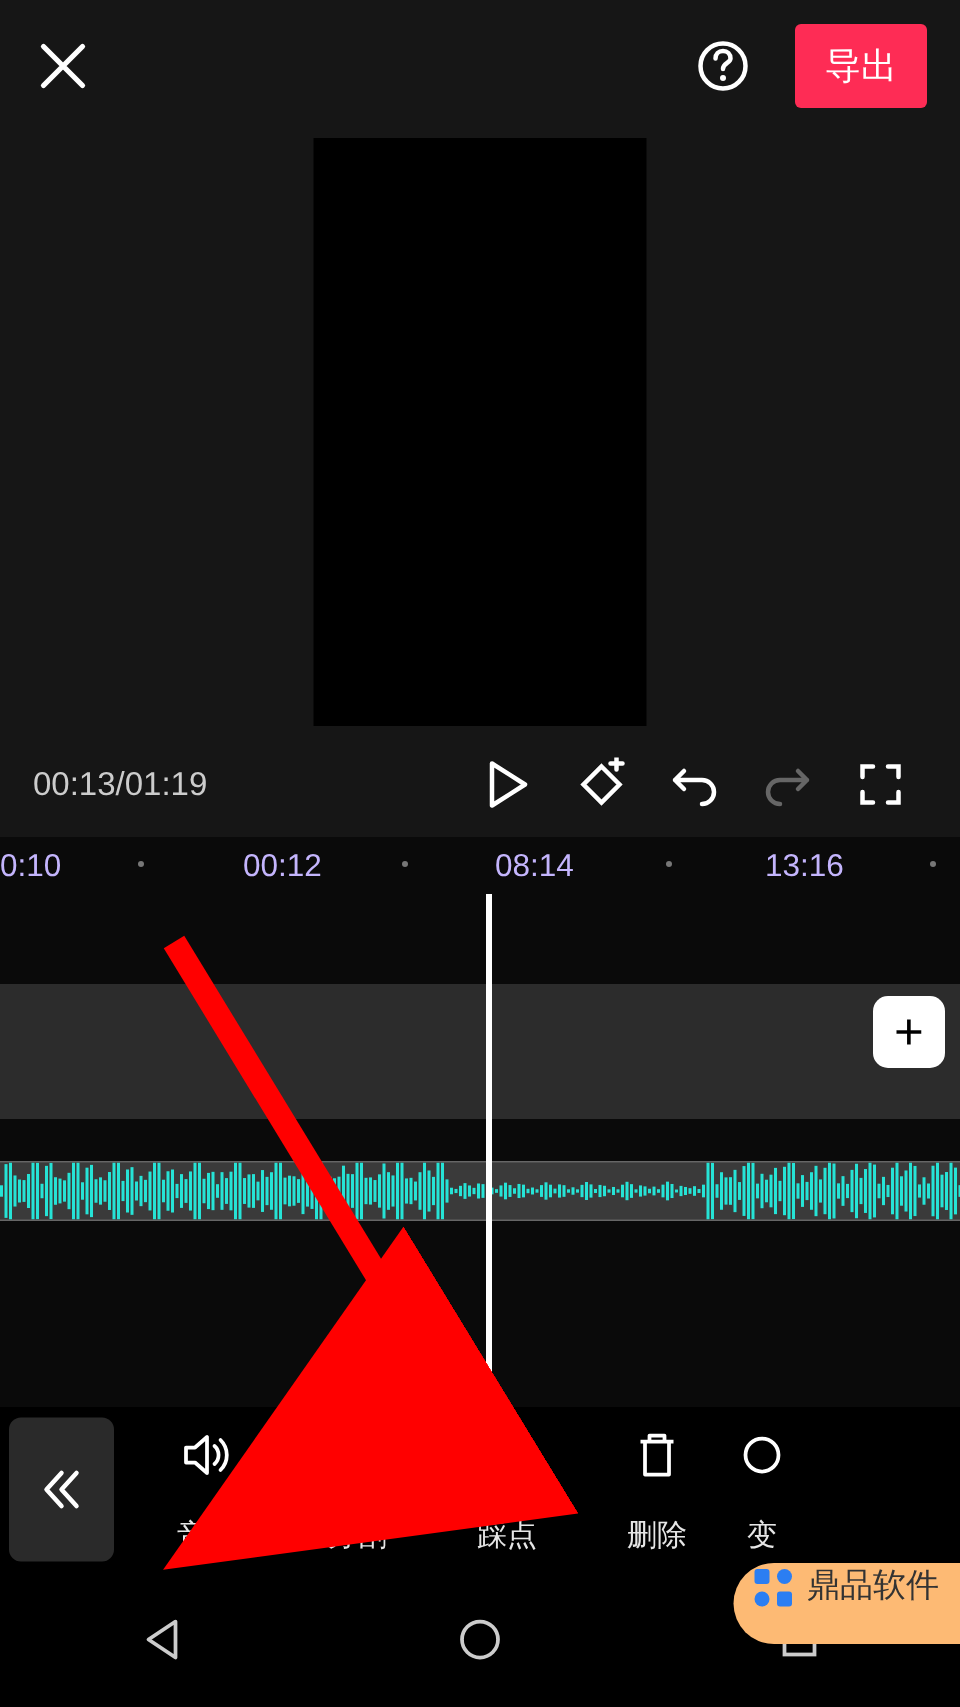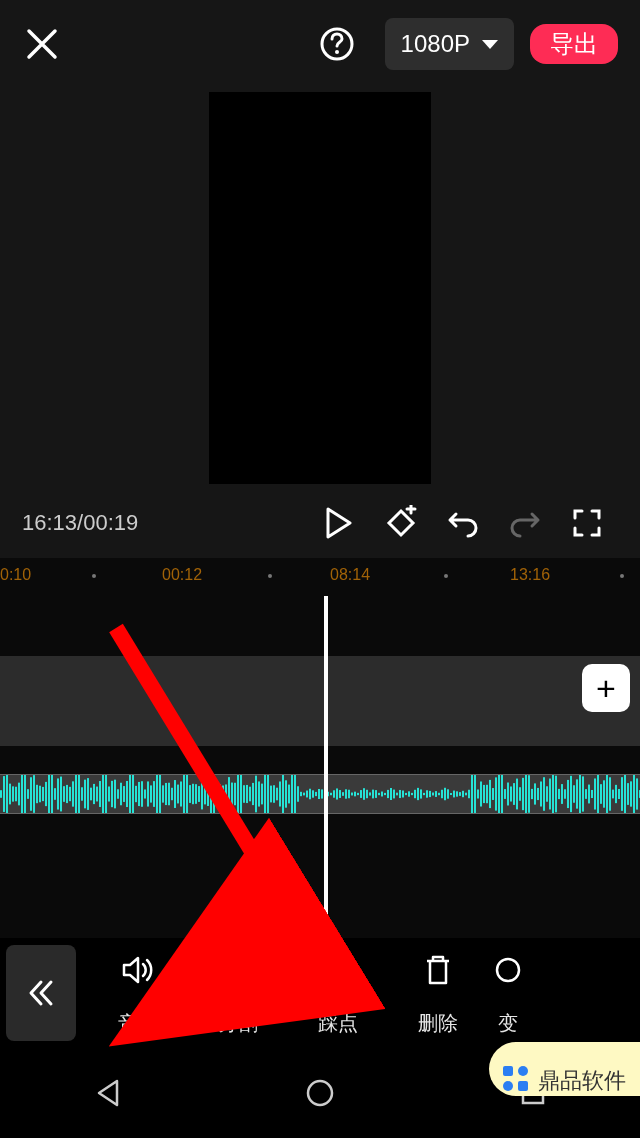--- a/index.html
+++ b/index.html
@@ -6,34 +6,34 @@
   html, body { width:640px; height:1138px; background:#000; color:#fff; overflow:hidden; position:relative; }
   .app { width:640px; height:1138px; background:#161616; position:relative; }
 
   
   .topbar { height:88px; display:flex; align-items:center; padding:0 22px; background:#161616; }
   .topbar .spacer { flex:1; }
   .close-x { width:40px; height:40px; display:flex; align-items:center; justify-content:center; }
   .help-ic { width:40px; height:40px; display:flex; align-items:center; justify-content:center; margin-right:28px; }
   .res-pill { background:#2e2e2e; height:52px; border-radius:8px; display:flex; align-items:center; padding:0 16px; margin-right:16px; font-size:24px; }
   .res-pill .cd { width:0; height:0; border-left:8px solid transparent; border-right:8px solid transparent; border-top:9px solid #fff; margin-left:12px; }
-  .export-btn { background:#fe2c55; height:40px; border-radius:16px; padding:0 20px; display:flex; align-items:center; font-size:24px; }
+  .export-btn { background:#fe2c55; height:56px; border-radius:4px; padding:0 20px; display:flex; align-items:center; font-size:24px; }
 
   
   .preview-wrap { height:400px; background:#161616; display:flex; align-items:center; justify-content:center; }
   .preview { width:222px; height:392px; background:#000; }
 
   
   .transport { height:70px; display:flex; align-items:center; padding:0 22px; background:#161616; }
   .timecode { font-size:22px; color:#ccc; }
   .transport .spacer { flex:1; }
   .tbtn { width:62px; height:52px; display:flex; align-items:center; justify-content:center; }
 
   
-  .ruler { height:38px; background:#0a0a0a; position:relative; font-size:16px; color:#a16207; }
+  .ruler { height:38px; background:#0a0a0a; position:relative; font-size:21px; color:#c4b5fd; }
   .ruler .lab { position:absolute; top:8px; }
   .ruler .dot { position:absolute; top:16px; width:4px; height:4px; background:#777; border-radius:50%; }
 
   
   .tl { position:relative; height:360px; background:#0a0a0a; }
   .playhead { position:absolute; left:324px; top:0; width:4px; height:360px; background:#fff; z-index:5; }
   .vid-track { position:absolute; top:60px; left:0; right:0; height:90px; background:#2c2c2c; }
   .add-clip { position:absolute; right:10px; top:68px; width:48px; height:48px; background:#fff; border-radius:10px; display:flex; align-items:center; justify-content:center; z-index:6; }
   .add-clip .plus { font-size:34px; font-weight:500; color:#000; line-height:1; }
   .aud-track { position:absolute; top:178px; left:0; right:0; height:40px; background:#3a3a3a; border-top:1px solid #666; border-bottom:1px solid #666; overflow:hidden; }
@@ -49,21 +49,21 @@
   .tool { width:100px; display:flex; flex-direction:column; align-items:center; gap:20px; color:#e6e6e6; flex-shrink:0; }
   .tool.partial { width:40px; }
   .tool .ic { width:40px; height:40px; display:flex; align-items:center; justify-content:center; overflow:hidden; }
   .tool .lab { font-size:20px; white-space:nowrap; }
 
   
   .navbar { position:absolute; left:0; right:0; bottom:0; height:90px; background:#000; display:flex; align-items:center; justify-content:space-around; }
   .navbtn { width:40px; height:40px; display:flex; align-items:center; justify-content:center; }
 
   
-  .wm { position:absolute; right:0; bottom:42px; height:54px; background:#fef9c3; border-top-left-radius:30px; border-bottom-left-radius:30px; display:flex; align-items:flex-end; padding:0 14px 0 10px; gap:5px; z-index:30; }
+  .wm { position:absolute; right:0; bottom:42px; height:54px; background:#fdba74; border-top-left-radius:30px; border-bottom-left-radius:30px; display:flex; align-items:flex-start; padding:0 14px 0 10px; gap:5px; z-index:30; }
   .wm .logo { width:34px; height:34px; position:relative; }
   .wm .txt { color:#333; font-size:22px; font-weight:500; }
 
   svg { display:block; }
 </style>
 </head>
 <body>
 
 <div class="app">
 
@@ -74,35 +74,31 @@
         </svg>
     </div>
     <div class="spacer"></div>
     <div class="help-ic">
       <svg width="36" height="36" viewBox="0 0 36 36">
           <circle cx="18" cy="18" r="15" stroke="#fff" stroke-width="3" fill="none"></circle>
           <path d="M13 13c0-3 2-5 5-5s5 2 5 5c0 3-5 3-5 7" stroke="#fff" stroke-width="3" fill="none" stroke-linecap="round"></path>
           <circle cx="18" cy="26" r="2" fill="#fff"></circle>
         </svg>
     </div>
-    <div class="res-pill">
-      <span>1080P</span>
-      <span class="cd"></span>
-    </div>
     <div class="export-btn">
       <span>导出</span>
     </div>
   </div>
 
   <div class="preview-wrap">
     <div class="preview"></div>
   </div>
 
   <div class="transport">
-    <span class="timecode">16:13/00:19</span>
+    <span class="timecode">00:13/01:19</span>
     <div class="spacer"></div>
     <div class="tbtn">
       <svg width="28" height="32" viewBox="0 0 28 32">
           <path d="M3 2 L25 16 L3 30 Z" stroke="#fff" stroke-width="3" fill="none" stroke-linejoin="round"></path>
         </svg>
     </div>
     <div class="tbtn">
       <svg width="40" height="36" viewBox="0 0 40 36">
           <path d="M20 6 L32 18 L20 30 L8 18 Z" stroke="#fff" stroke-width="3" fill="none"></path>
           <path d="M26 4 L34 4 M30 0 L30 8" stroke="#fff" stroke-width="3" stroke-linecap="round"></path>

